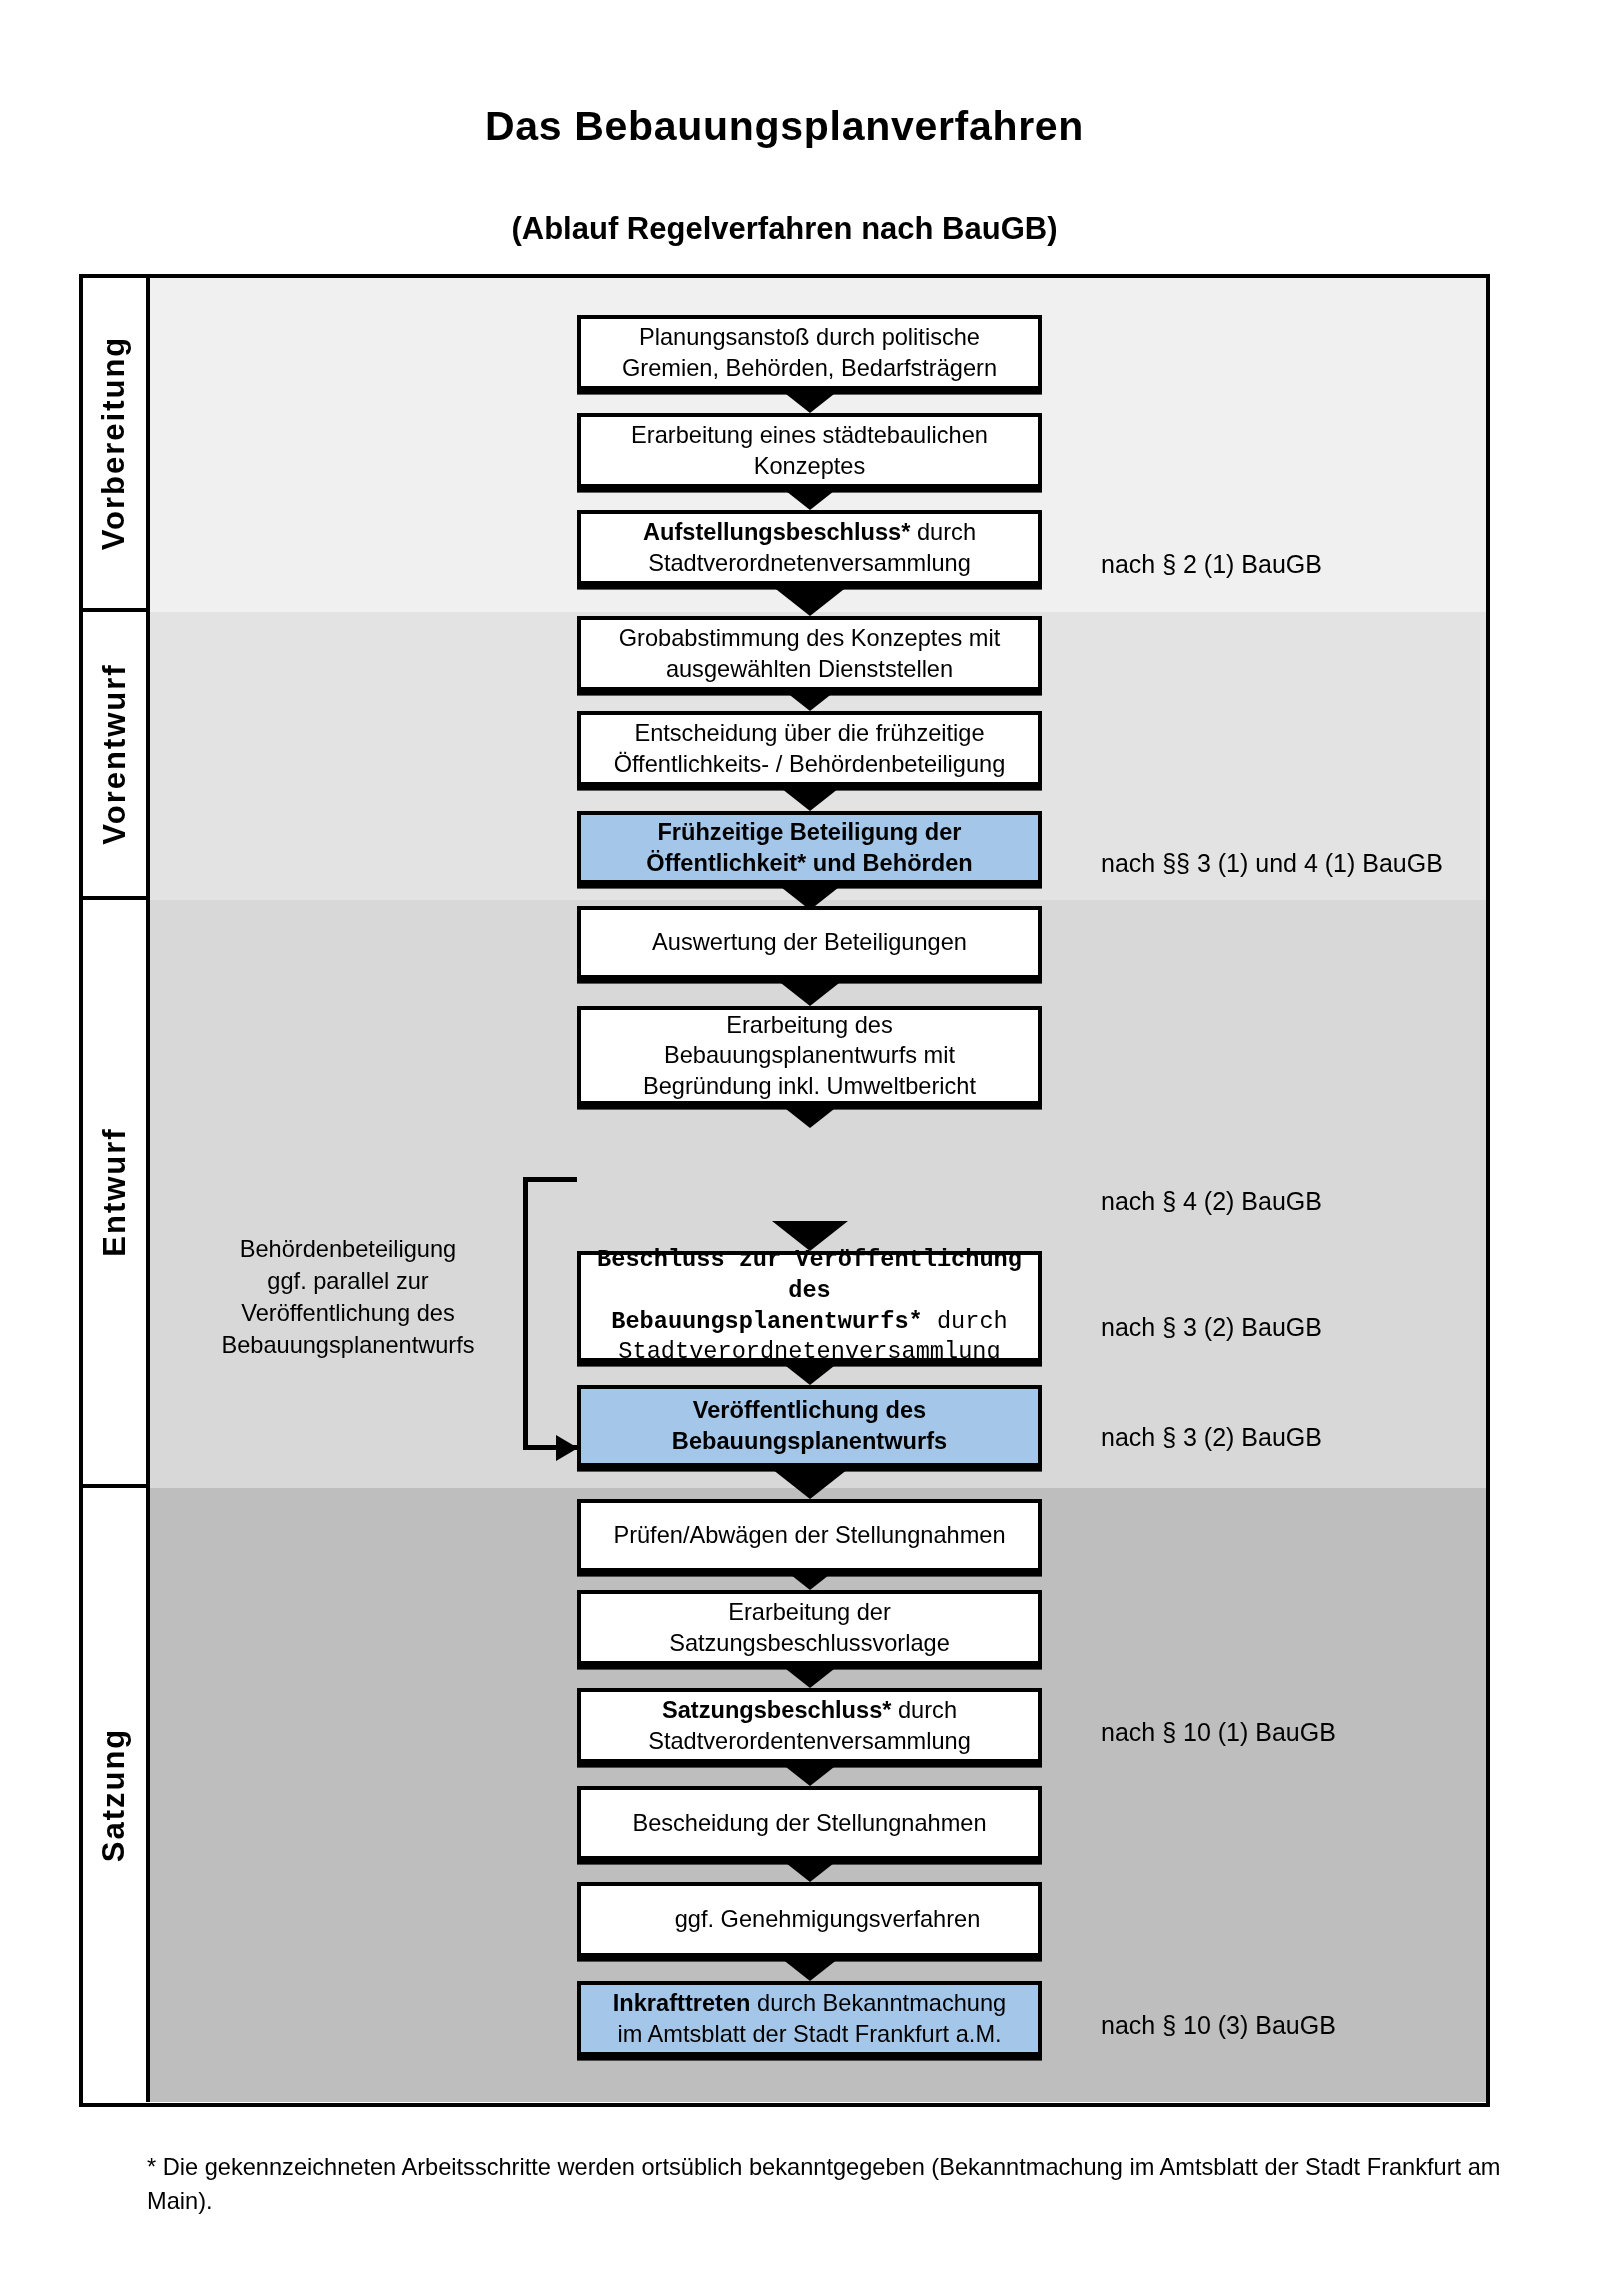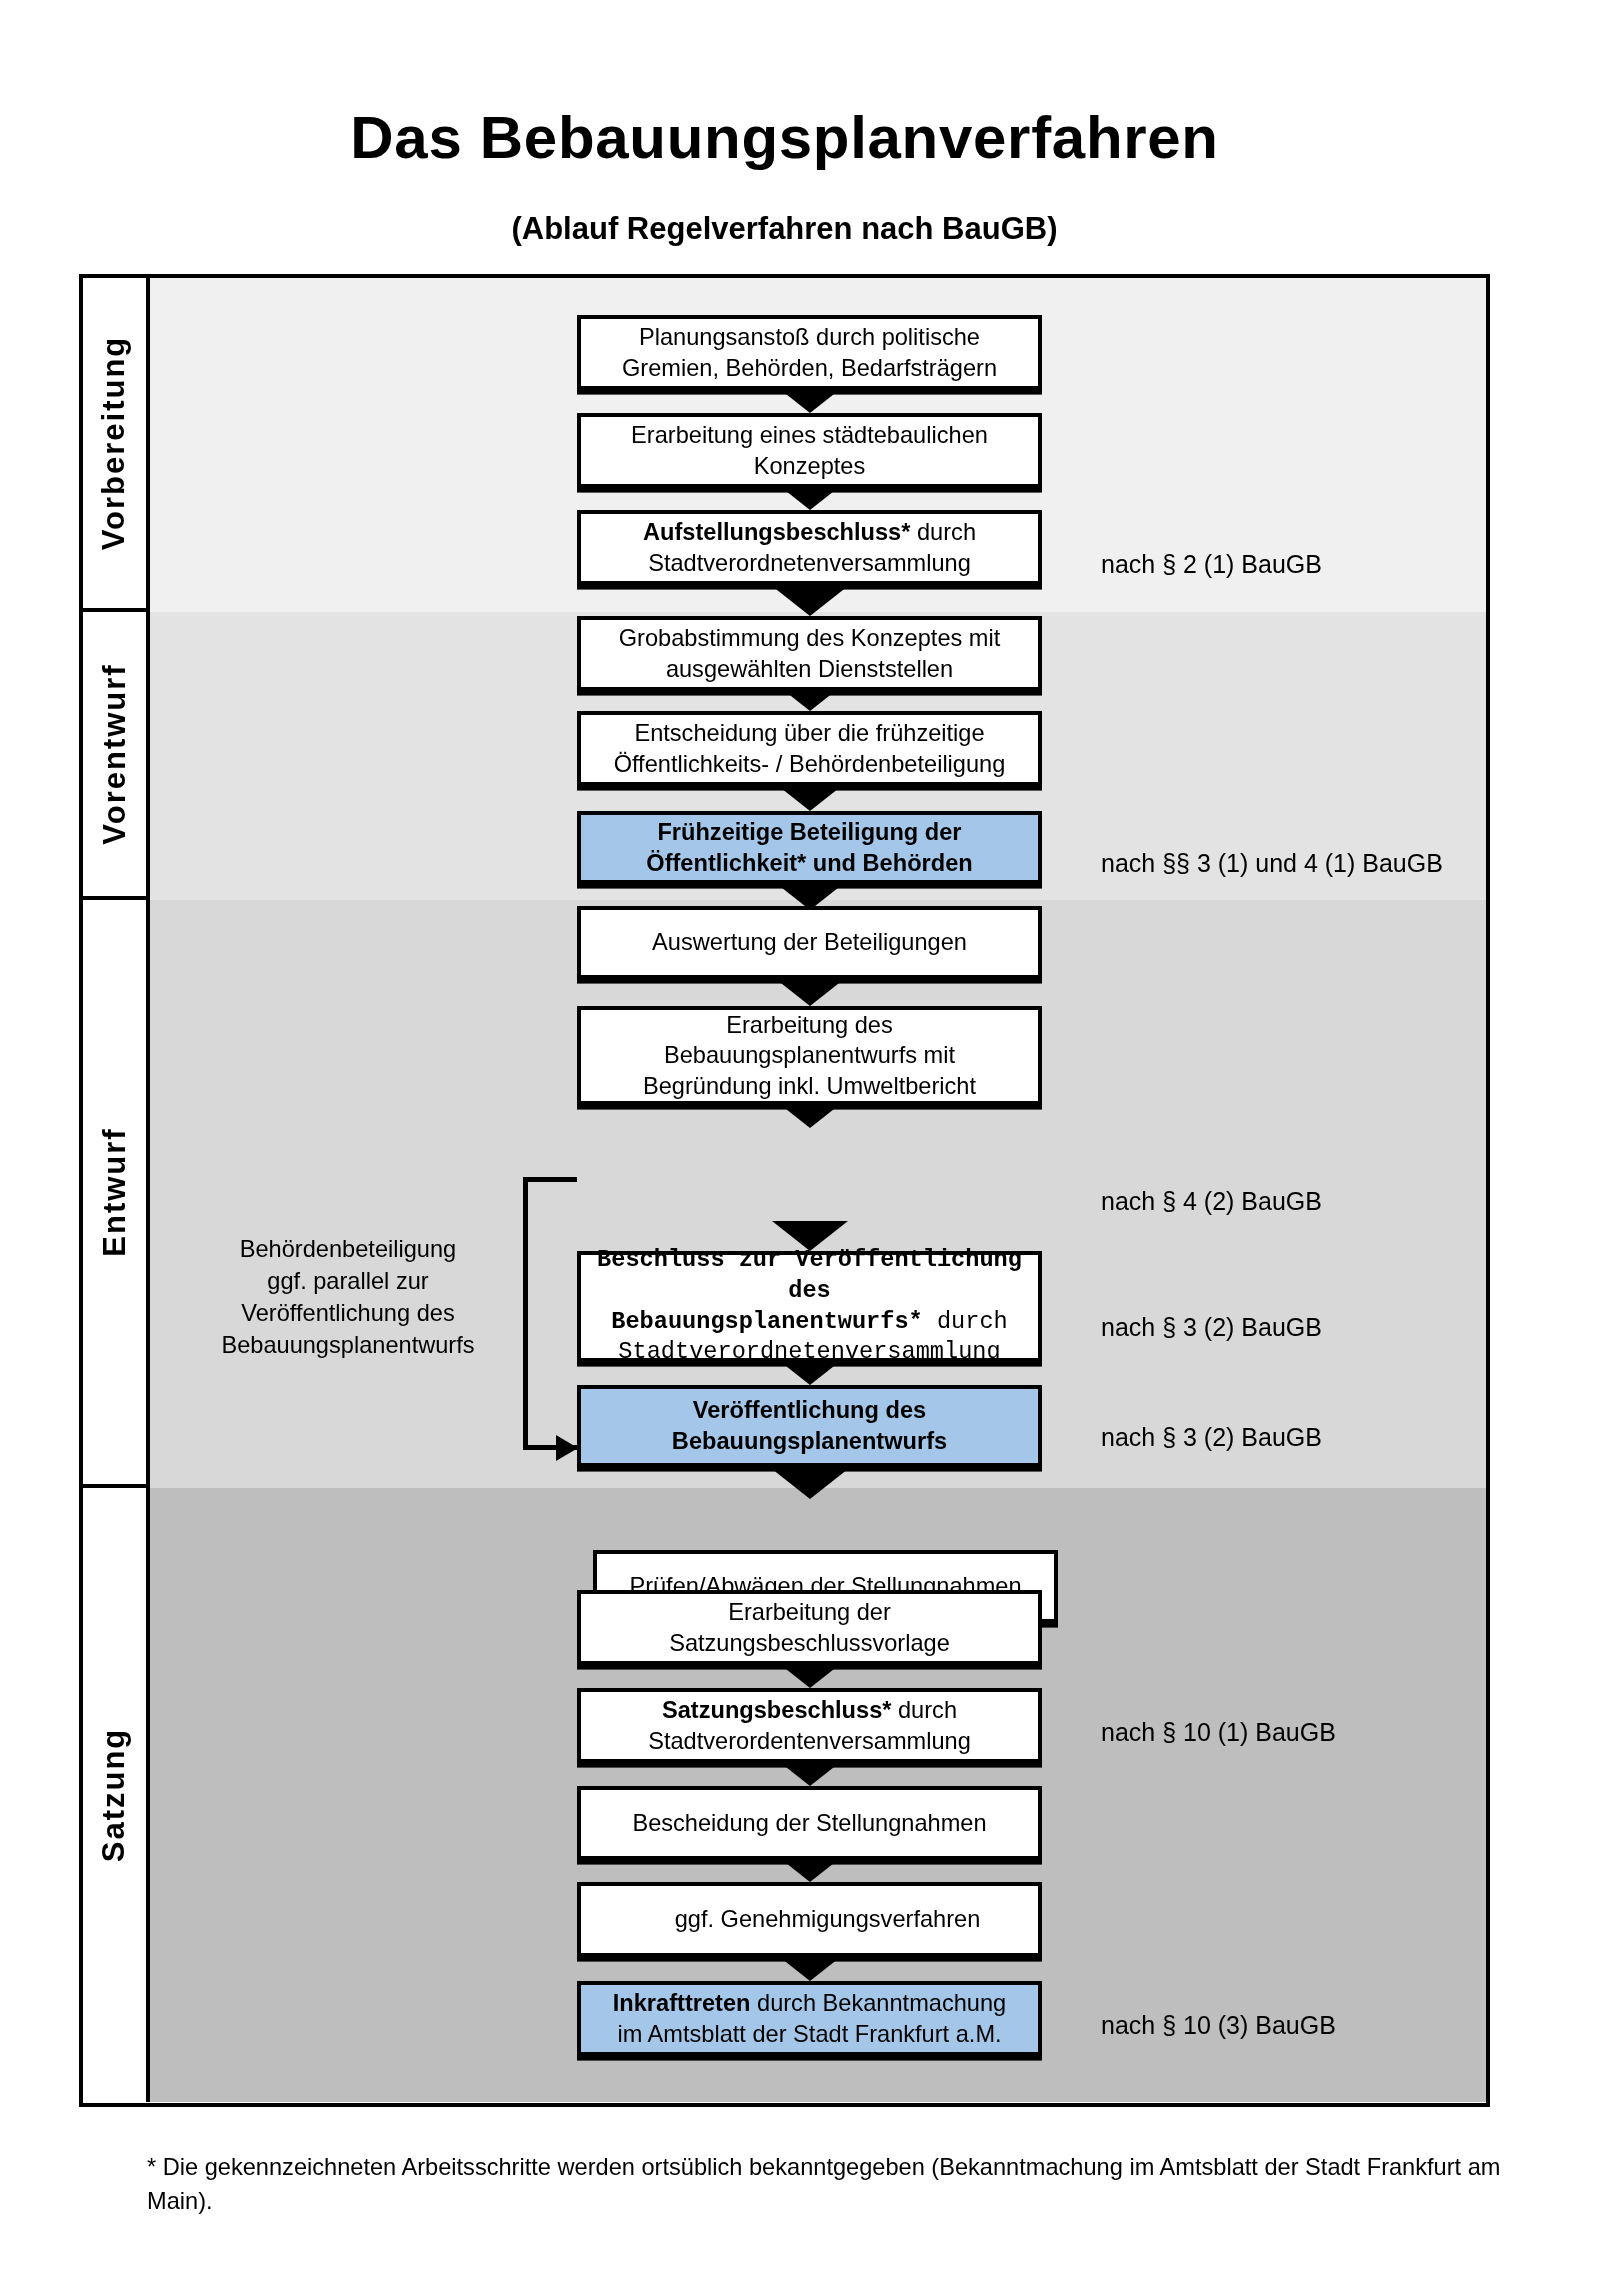--- a/index.html
+++ b/index.html
@@ -2,21 +2,21 @@
 <html style="font-size:10.5px"><head>
 <meta charset="utf-8">
 <style>
   html,body { margin:0; padding:0; }
   body {
     width:1623px; height:2295px; background:#ffffff; position:relative;
     font-family:"Liberation Sans","DejaVu Sans",sans-serif; color:#000;
   }
   .title {
     position:absolute; left:79px; top:103px; width:1411px;
-    text-align:center; font-size:60px; font-weight:bold; letter-spacing:0.7px;
+    text-align:center; font-size:41px; font-weight:bold; letter-spacing:0.7px;
   }
   .subtitle {
     position:absolute; left:79px; top:211px; width:1411px;
     text-align:center; font-size:31px; font-weight:bold;
   }
   .frame {
     position:absolute; left:79px; top:274px; width:1411px; height:1833px;
     border:4.6px solid #000; box-sizing:border-box;
   }
   .section { position:absolute; left:0; width:100%; display:flex; box-sizing:border-box; }
@@ -157,21 +157,21 @@
   </div>
   <div class="box" style="top:973px; height:111px;font-family:Liberation Mono, monospace;">
     <div class="box-text"><span class="b">Beschluss zur Veröffentlichung des
 Bebauungsplanentwurfs*</span><span> durch
 Stadtverordnetenversammlung</span></div>
   </div>
   <div class="box hl" style="top:1107px; height:82px;">
     <div class="box-text"><span class="b">Veröffentlichung des
 Bebauungsplanentwurfs</span><span></span></div>
   </div>
-  <div class="box" style="top:1272px; height:73px;margin-left:16px;">
+  <div class="box" style="top:1221px; height:73px;">
     <div class="box-text"><span class="b"></span><span>Prüfen/Abwägen der Stellungnahmen</span></div>
   </div>
   <div class="box" style="top:1312px; height:75px;">
     <div class="box-text"><span class="b"></span><span>Erarbeitung der
 Satzungsbeschlussvorlage</span></div>
   </div>
   <div class="box" style="top:1410px; height:75px;">
     <div class="box-text"><span class="b">Satzungsbeschluss*</span><span> durch
 Stadtverordentenversammlung</span></div>
   </div>

